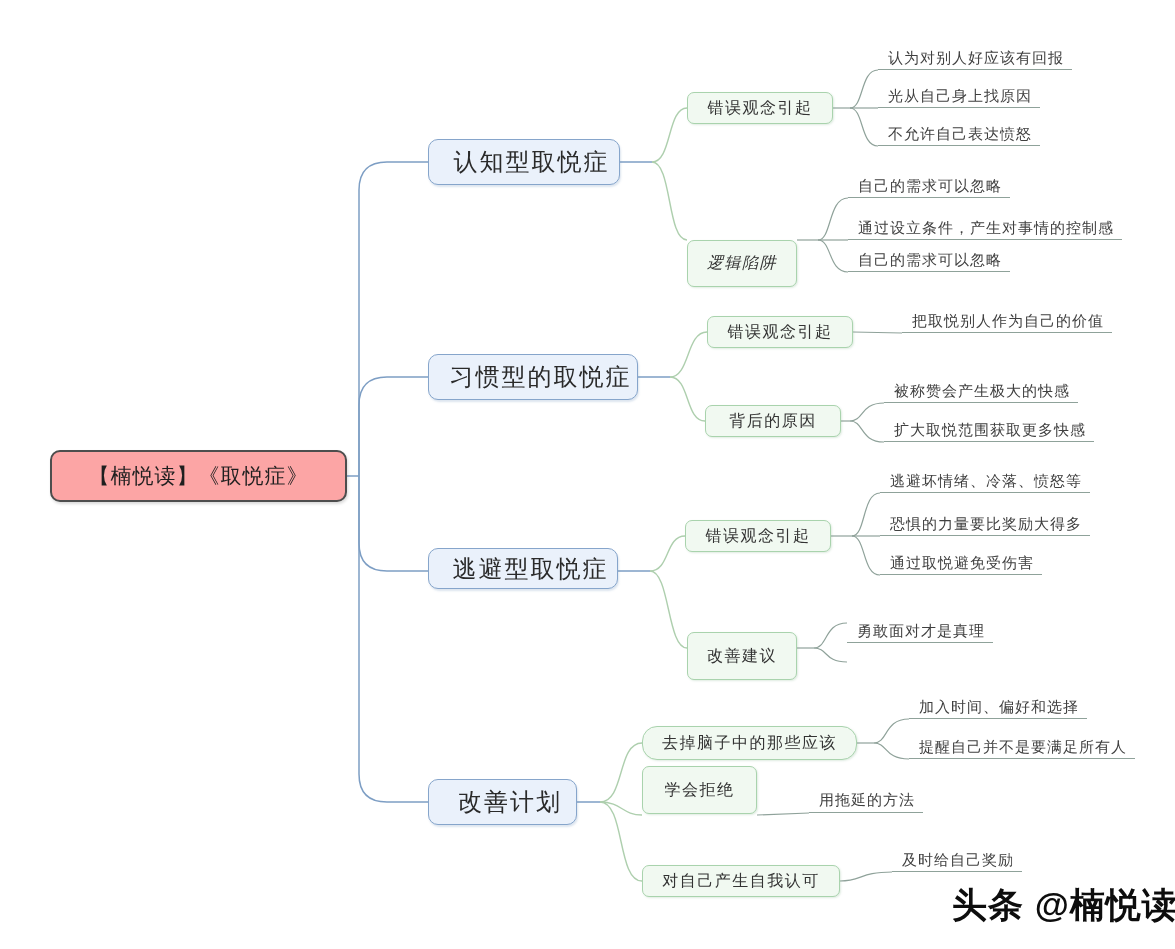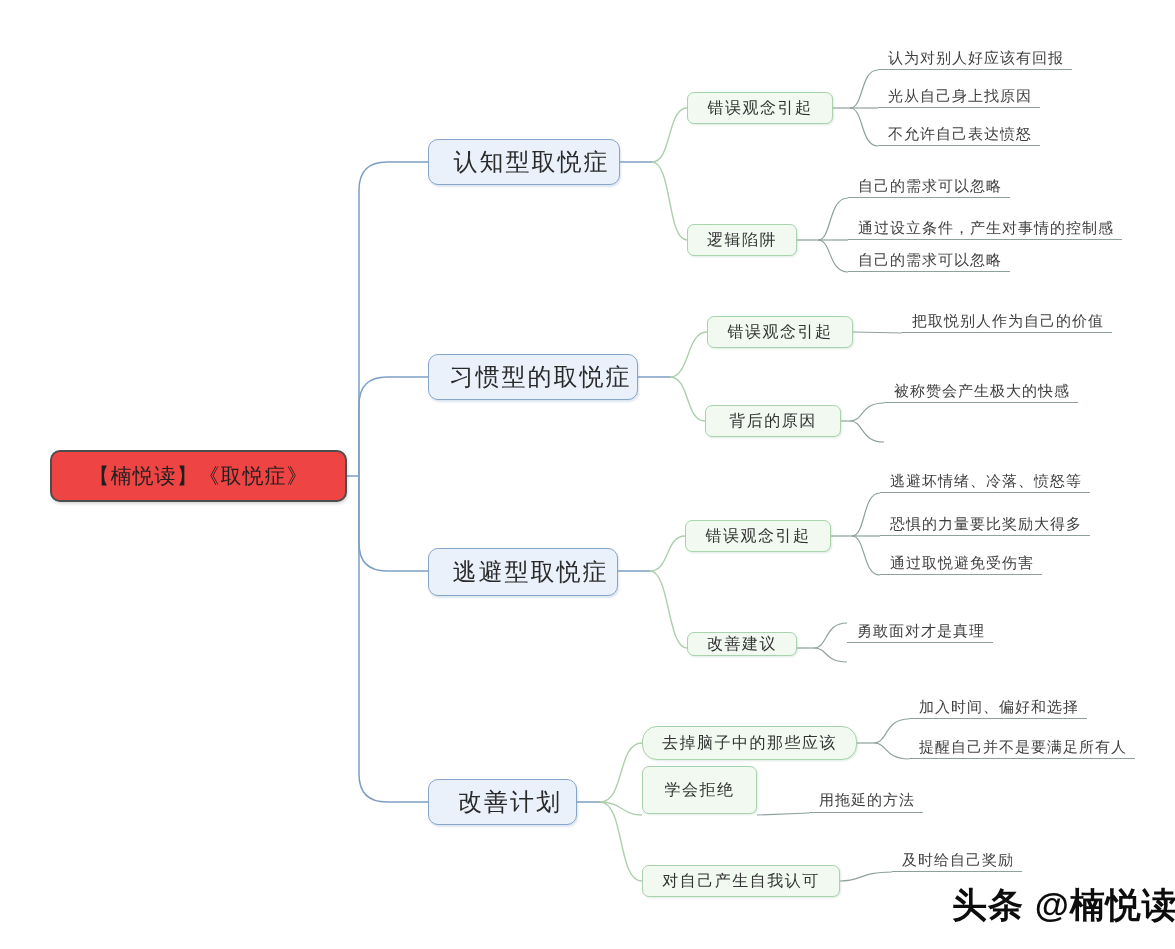--- a/index.html
+++ b/index.html
@@ -6,21 +6,21 @@
   #canvas{
     position:relative;width:1175px;height:949px;background:#ffffff;overflow:hidden;
     font-family:"Liberation Sans","DejaVu Sans",sans-serif;
   }
   #wires{position:absolute;left:0;top:0;width:1175px;height:949px;}
   .node{
     position:absolute;display:flex;align-items:center;justify-content:center;
     box-sizing:border-box;white-space:nowrap;
   }
   .root{
-    background:#ef4444;border:2px solid #4d4d4d;border-radius:10px;
+    background:#fca5a5;border:2px solid #4d4d4d;border-radius:10px;
     font-size:21px;color:#1f1f1f;letter-spacing:1px;
     box-shadow:1px 2px 3px rgba(0,0,0,0.15);
   }
   .branch{
     background:#eaf1fb;border:1.5px solid #86a5cb;border-radius:10px;
     font-size:24px;color:#2a2a2a;letter-spacing:2px;
     box-shadow:1px 2px 2px rgba(120,150,190,0.25);
     padding-left:15px;
   }
   .child{
@@ -107,37 +107,38 @@
     </g>
   </svg>
 
   <div class="node root" style="left:50px;top:450px;width:297px;height:52px;">【楠悦读】《取悦症》</div>
 
   <div class="node branch" style="left:428px;top:139px;width:192px;height:46px;">认知型取悦症</div>
   <div class="node child" style="left:687px;top:92px;width:146px;height:32px;">错误观念引起</div>
   <div class="leaf" style="left:878px;top:47px;">认为对别人好应该有回报</div>
   <div class="leaf" style="left:878px;top:85px;">光从自己身上找原因</div>
   <div class="leaf" style="left:878px;top:123px;">不允许自己表达愤怒</div>
-  <div class="node child" style="left:687px;top:224px;width:110px;height:32px;">逻辑陷阱</div>
+  <div class="node child" style="left:687px;top:240px;width:110px;height:47px;font-style:italic;">逻辑陷阱</div>
   <div class="leaf" style="left:848px;top:175px;">自己的需求可以忽略</div>
   <div class="leaf" style="left:848px;top:217px;">通过设立条件，产生对事情的控制感</div>
   <div class="leaf" style="left:848px;top:249px;">自己的需求可以忽略</div>
 
   <div class="node branch" style="left:428px;top:354px;width:210px;height:46px;">习惯型的取悦症</div>
   <div class="node child" style="left:707px;top:316px;width:146px;height:32px;">错误观念引起</div>
   <div class="leaf" style="left:902px;top:310px;">把取悦别人作为自己的价值</div>
   <div class="node child" style="left:705px;top:405px;width:136px;height:32px;">背后的原因</div>
   <div class="leaf" style="left:884px;top:380px;">被称赞会产生极大的快感</div>
+  <div class="leaf" style="left:884px;top:419px;">扩大取悦范围获取更多快感</div>
 
-  <div class="node branch" style="left:428px;top:548px;width:190px;height:48px;">逃避型取悦症</div>
+  <div class="node branch" style="left:428px;top:548px;width:190px;height:41px;">逃避型取悦症</div>
   <div class="node child" style="left:685px;top:520px;width:146px;height:32px;">错误观念引起</div>
   <div class="leaf" style="left:880px;top:470px;">逃避坏情绪、冷落、愤怒等</div>
   <div class="leaf" style="left:880px;top:513px;">恐惧的力量要比奖励大得多</div>
   <div class="leaf" style="left:880px;top:552px;">通过取悦避免受伤害</div>
-  <div class="node child" style="left:687px;top:632px;width:110px;height:24px;">改善建议</div>
+  <div class="node child" style="left:687px;top:632px;width:110px;height:48px;">改善建议</div>
   <div class="leaf" style="left:847px;top:620px;">勇敢面对才是真理</div>
 
   <div class="node branch" style="left:428px;top:779px;width:149px;height:46px;">改善计划</div>
   <div class="node child" style="left:642px;top:726px;width:215px;height:34px;border-radius:15px;">去掉脑子中的那些应该</div>
   <div class="leaf" style="left:909px;top:696px;">加入时间、偏好和选择</div>
   <div class="leaf" style="left:909px;top:736px;">提醒自己并不是要满足所有人</div>
   <div class="node child" style="left:642px;top:766px;width:115px;height:48px;">学会拒绝</div>
   <div class="leaf" style="left:809px;top:790px;font-family:Liberation Serif, serif;">用拖延的方法</div>
   <div class="node child" style="left:642px;top:865px;width:198px;height:32px;">对自己产生自我认可</div>
   <div class="leaf" style="left:892px;top:849px;">及时给自己奖励</div>

